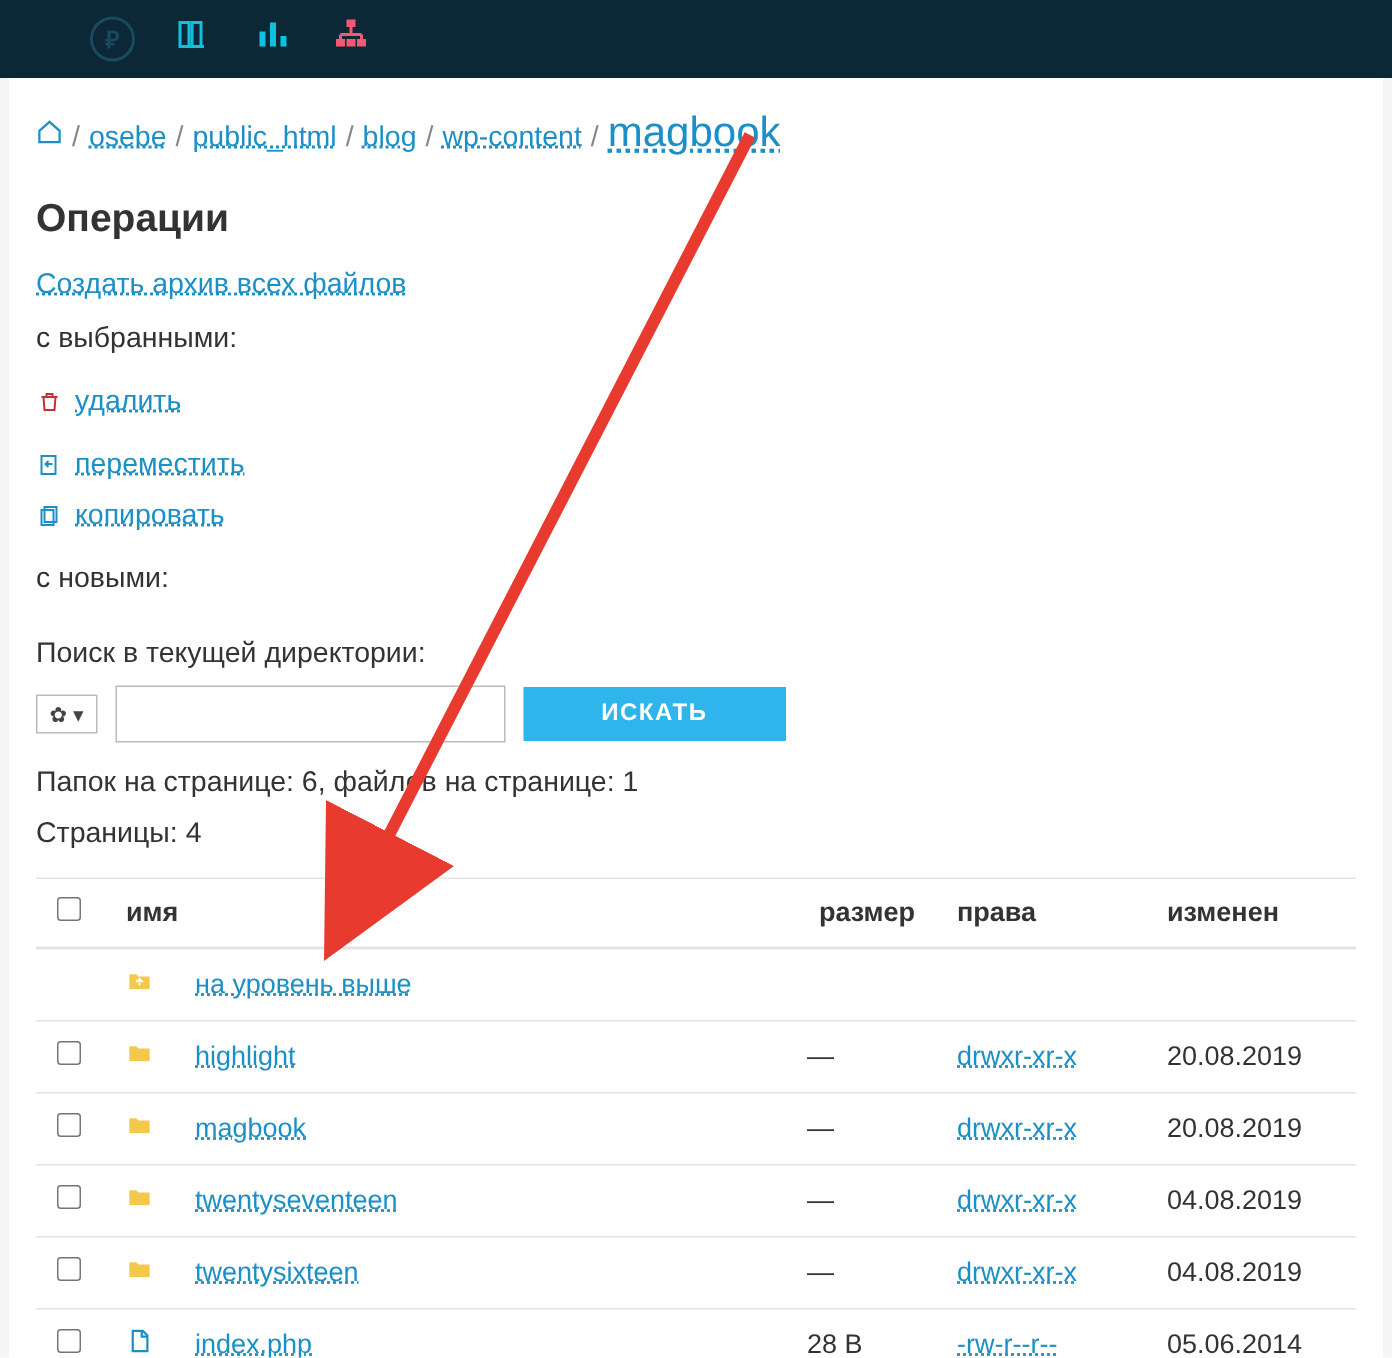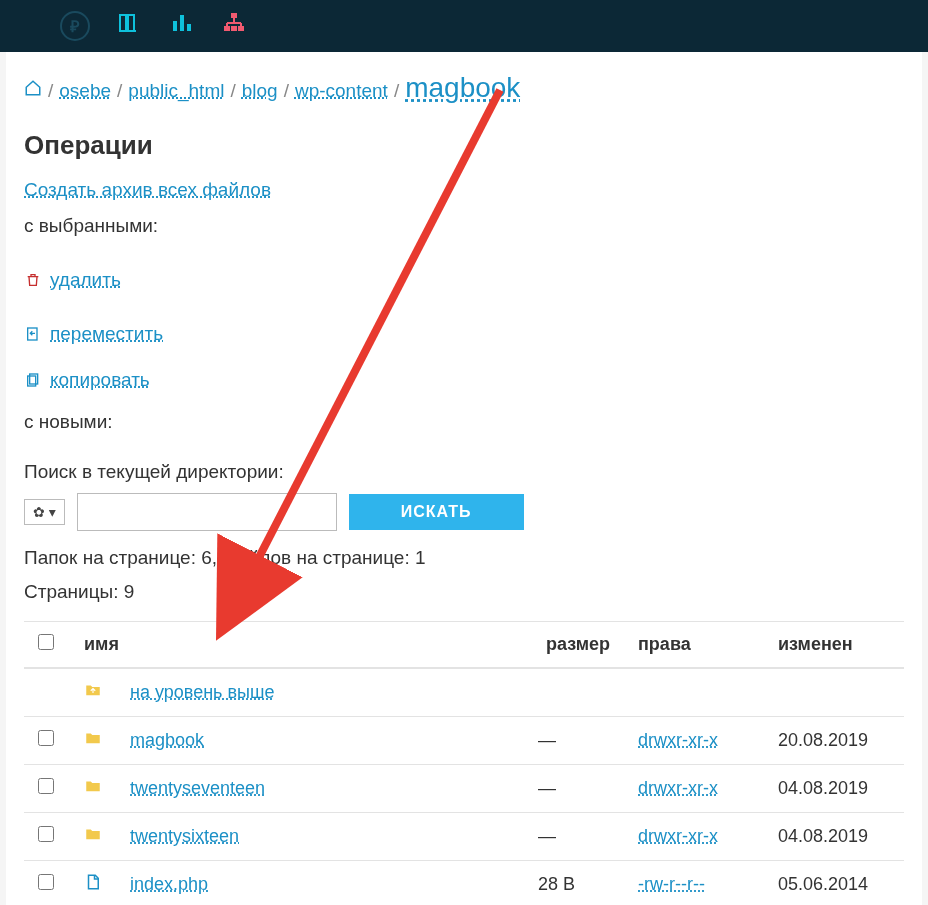--- a/index.html
+++ b/index.html
@@ -42,21 +42,21 @@
   }
   .breadcrumb .home { color:#1c90c6; font-size:18px; }
   .breadcrumb .current {
     color:#1c90c6; font-size:28px; text-decoration: underline dotted;
   }
   h2.section-title { font-size:26px; margin:26px 0 18px; font-weight:bold; }
   .archive-link { color:#1c90c6; text-decoration: underline dotted; font-size:19px; display:inline-block; }
   .op-row { display:flex; gap:20px; margin-top:14px; align-items:flex-start;flex-direction:column; }
   .op-col { display:flex; flex-direction:column; gap:12px; }
   .op-label { font-size:19px; color:#333; white-space:nowrap; }
-  .op-link { color:#1c90c6; text-decoration: underline dotted; font-size:19px; display:inline-flex; align-items:center; gap:8px;margin-top:12px; }
+  .op-link { color:#1c90c6; text-decoration: underline dotted; font-size:19px; display:inline-flex; align-items:center; gap:8px; }
   .icon-sm { width:18px; height:18px; display:inline-flex; align-items:center; justify-content:center; font-size:16px; }
   .ic-red { color:#c62f2f; }
   .ic-blue { color:#1c90c6; }
   .ic-green { color:#3aa63a; }
 
   .search-label { font-size:19px; margin-top:28px; }
   .search-row { display:flex; gap:12px; margin-top:10px; align-items:center; }
   .gear-btn {
     border:1px solid #bbb; padding:4px 8px; font-size:14px; color:#444; background:#fff;
     display:flex; align-items:center; gap:4px;
@@ -202,21 +202,21 @@
   <div class="search-row">
     <button class="gear-btn">
       <span>✿</span>
       <span>▾</span>
     </button>
     <input type="text" class="search-input" value="" style="">
     <button class="search-btn">ИСКАТЬ</button>
   </div>
 
   <div class="counts">Папок на странице: 6, файлов на странице: 1</div>
-  <div class="pages">Страницы: 9</div>
+  <div class="pages">Страницы: 4</div>
 
   <table class="files">
     <thead>
       <tr>
         <th class="col-check"><input type="checkbox" style=""></th>
         <th colspan="2">имя</th>
         <th class="col-size" style="text-align:right">размер</th>
         <th class="col-perm">права</th>
         <th class="col-date">изменен</th>
       </tr>
@@ -228,20 +228,30 @@
           <svg width="18" height="18" viewBox="0 0 24 24" fill="#f2c94c">
                   <path d="M3 6h6l2 2h10v11H3z"></path>
                   <path d="M12 16v-5M9 13l3-3 3 3" stroke="#fff" stroke-width="1.5" fill="none"></path>
                 </svg>
         </span></td>
         <td><a href="#" class="fname">на уровень выше</a></td>
         <td class="col-size"></td>
             <td></td>
             <td></td>
       </tr>
+    <tr>
+            <td class="col-check"><input type="checkbox" style=""></td>
+            <td class="col-icon"><span class="folder-icon"><svg width="18" height="18" viewBox="0 0 24 24" fill="#f2c94c">
+                  <path d="M3 6h6l2 2h10v11H3z"></path>
+                </svg></span></td>
+            <td><a href="#" class="fname">highlight</a></td>
+            <td class="col-size dash">—</td>
+            <td class="col-perm"><a href="#" class="perm-link">drwxr-xr-x</a></td>
+            <td class="col-date">20.08.2019</td>
+          </tr>
           <tr>
             <td class="col-check"><input type="checkbox" style=""></td>
             <td class="col-icon"><span class="folder-icon"><svg width="18" height="18" viewBox="0 0 24 24" fill="#f2c94c">
                   <path d="M3 6h6l2 2h10v11H3z"></path>
                 </svg></span></td>
             <td><a href="#" class="fname">magbook</a></td>
             <td class="col-size dash">—</td>
             <td class="col-perm"><a href="#" class="perm-link">drwxr-xr-x</a></td>
             <td class="col-date">20.08.2019</td>
           </tr>

